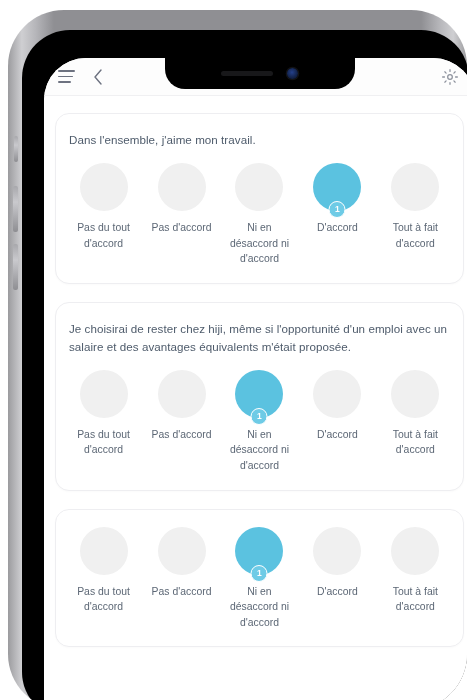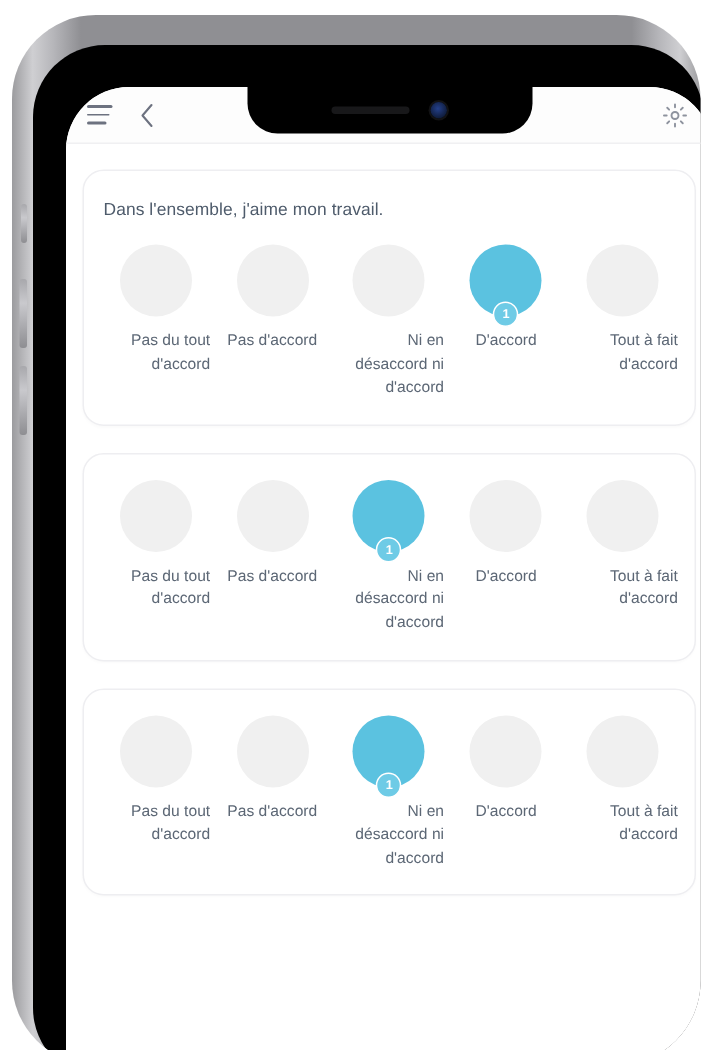--- a/index.html
+++ b/index.html
@@ -173,21 +173,21 @@
     color: #ffffff;
     font-size: 8.5px;
     font-weight: bold;
     display: flex; align-items: center; justify-content: center;
     line-height: 1;
   }
   .opt-label {
     font-size: 10.4px;
     line-height: 1.5;
     color: #5c6775;
-    text-align: right;
+    text-align: center;
     letter-spacing: .02px;
   }
 </style>
 </head>
 <body>
 
 <div class="stage">
   <div class="phone-outer">
 
     <div class="btn-side btn-silent"></div>
@@ -260,20 +260,21 @@
               <div class="option">
                 <div class="bubble-wrap">
                   <div class="bubble"></div>
                 </div>
                 <div class="opt-label">Tout à fait d'accord</div>
               </div>
             </div>
           </div>
 
           <div class="card">
+            <div class="q-text">Je choisirai de rester chez hiji, même si l'opportunité d'un emploi avec un salaire et des avantages équivalents m'était proposée.</div>
             <div class="options">
               <div class="option">
                 <div class="bubble-wrap">
                   <div class="bubble"></div>
                 </div>
                 <div class="opt-label">Pas du tout d'accord</div>
               </div>
               <div class="option">
                 <div class="bubble-wrap">
                   <div class="bubble"></div>

